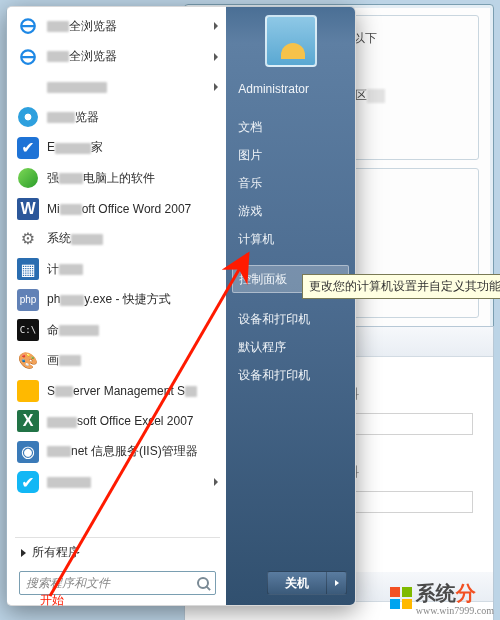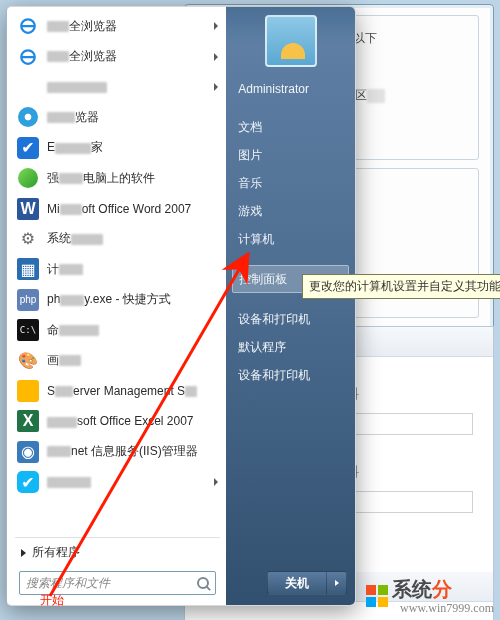--- a/index.html
+++ b/index.html
@@ -323,21 +323,21 @@
     grid-template-rows: 10px 10px;
     gap: 2px;
     margin-right: 4px;
   }
   .win-logo div:nth-child(1){background:#f25022;}
   .win-logo div:nth-child(2){background:#7fba00;}
   .win-logo div:nth-child(3){background:#00a4ef;}
   .win-logo div:nth-child(4){background:#ffb900;}
   .wm-text { font-family: "Microsoft YaHei"; }
   .wm-title { font-size: 20px; color:#4a4a4a; font-weight: bold; }
-  .wm-sub { font-size: 12px; color:#888; margin-top:-2px;margin-left:8px; }
+  .wm-sub { font-size: 10px; color:#888; margin-top:-2px; }
   .wm-accent { color: #f25022; }
 
   
   .ic-ie { color:#1e88e5; }
   .ic-360 { width:20px;height:20px;border-radius:50%;border:3px solid #2ea0de;background:radial-gradient(#fff 35%, #2ea0de 36%); }
   .ic-shield { background:#1e73d6;border-radius:4px;color:#fff; }
   .ic-green { width:20px;height:20px;border-radius:50%;background:linear-gradient(135deg,#7ed957,#2a9d2a); }
   .ic-word { background:#2b579a;color:#fff;border-radius:2px;font-weight:bold; }
   .ic-gear { color:#6a6a6a; }
   .ic-calc { background:#2a6db0;color:#fff;border-radius:2px; }

